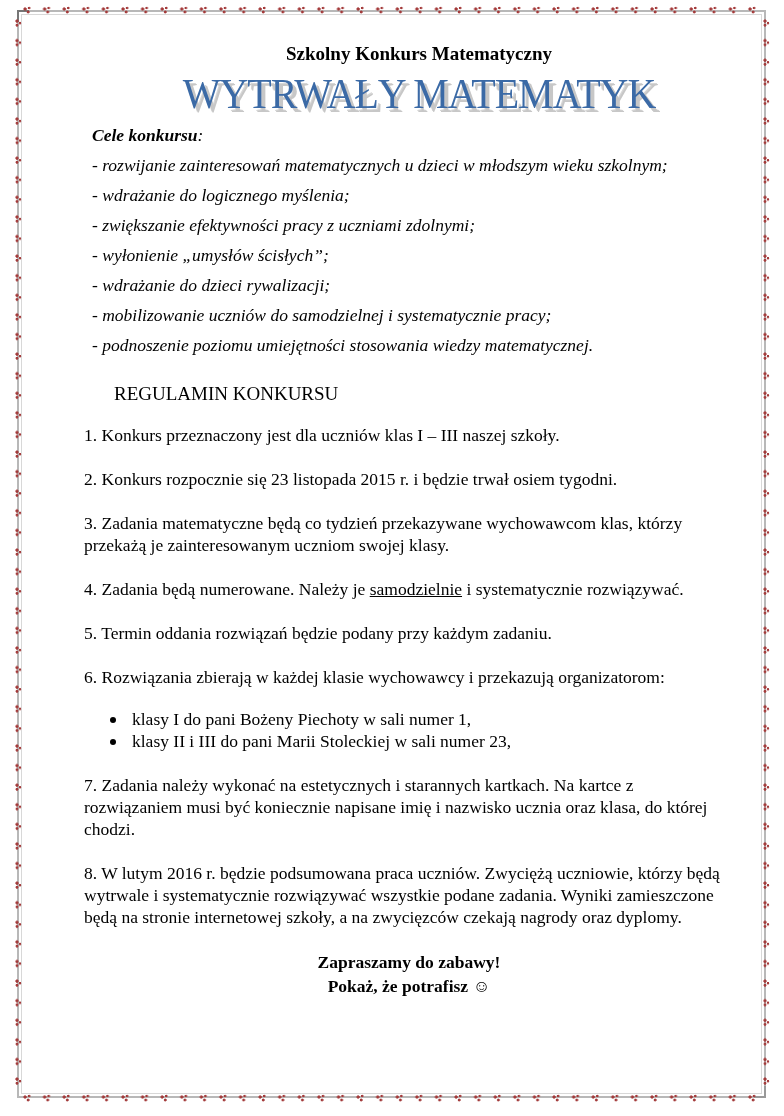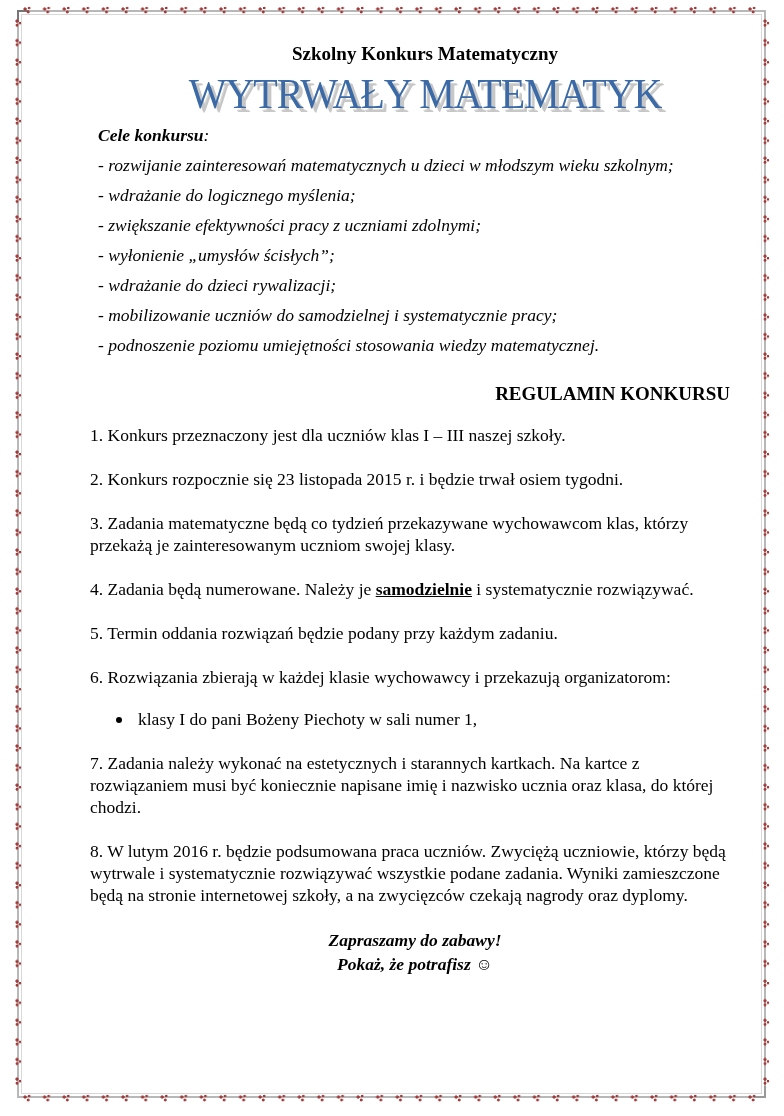--- a/index.html
+++ b/index.html
@@ -69,21 +69,21 @@
       background-size: 8px 19.6px;
       background-repeat: repeat-y;
     }
     .dots-top { top: 6px; }
     .dots-bottom { top: 1094px; }
     .dots-left { left: 14px; }
     .dots-right { left: 762px; }
 
     .content {
       position: absolute;
-      left: 90px;
+      left: 84px;
       top: 40px;
       width: 640px;
     }
     .subtitle {
       text-align: center;
       font-weight: bold;
       font-size: 19px;
       margin: 0;
       padding-left: 30px;
       line-height: 28px;
@@ -107,34 +107,34 @@
       margin: 0;
     }
     .goals-heading {
       font-weight: bold;
     }
     .goals-heading-colon {
       font-weight: normal;
     }
     .goals p { margin: 8px; }
     .rules-heading {
-      text-align: right;
-      font-weight: bold;
+      text-align: left;
+      font-weight: normal;
       font-size: 19px;
       line-height: 24px;
       margin: 26px 0 18px 0;
       padding-left: 30px;
     }
     .rule {
       font-size: 17.5px;
       line-height: 22px;
       margin: 0 2px 22px 0;
     }
     .rule .emph {
-      font-weight: bold;
+      font-weight: normal;
       text-decoration: underline;
     }
     .bullets {
       list-style: none;
       margin: -2px 0 22px 0;
       padding: 0 0 0 26px;
       font-size: 17.5px;
       line-height: 22px;
     }
     .bullets li {
@@ -151,21 +151,20 @@
       border-radius: 50%;
       background: #000;
     }
     .closing {
       text-align: center;
       font-weight: bold;
       font-size: 17.5px;
       line-height: 24px;
       margin-top: 4px;
       padding-left: 10px;
-      font-style: italic;
     }
     .closing p { margin: 0; }
   </style>
 </head>
 <body>
 
 <div class="page-border"></div>
 <div class="dots-h dots-top"></div>
 <div class="dots-h dots-bottom"></div>
 <div class="dots-v dots-left"></div>
@@ -191,20 +190,21 @@
 
   <p class="rule">1. Konkurs przeznaczony jest dla uczniów klas I – III naszej szkoły.</p>
   <p class="rule">2. Konkurs rozpocznie się 23 listopada 2015 r. i będzie trwał osiem tygodni.</p>
   <p class="rule">3. Zadania matematyczne będą co tydzień przekazywane wychowawcom klas, którzy przekażą je zainteresowanym uczniom swojej klasy.</p>
   <p class="rule"><span>4. Zadania będą numerowane. Należy je </span><span class="emph">samodzielnie</span><span> i systematycznie rozwiązywać.</span></p>
   <p class="rule">5. Termin oddania rozwiązań będzie podany przy każdym zadaniu.</p>
   <p class="rule">6. Rozwiązania zbierają w każdej klasie wychowawcy i przekazują organizatorom:</p>
 
   <ul class="bullets">
     <li>klasy I do pani Bożeny Piechoty w sali numer 1,</li>
+    <li>klasy II i III do pani Marii Stoleckiej w sali numer 23,</li>
   </ul>
 
   <p class="rule">7. Zadania należy wykonać na estetycznych i starannych kartkach. Na kartce z rozwiązaniem musi być koniecznie napisane imię i nazwisko ucznia oraz klasa, do której chodzi.</p>
   <p class="rule">8. W lutym 2016 r. będzie podsumowana praca uczniów. Zwyciężą uczniowie, którzy będą wytrwale i systematycznie rozwiązywać wszystkie podane zadania. Wyniki zamieszczone będą na stronie internetowej szkoły, a na zwycięzców czekają nagrody oraz dyplomy.</p>
 
   <div class="closing">
     <p>Zapraszamy do zabawy!</p>
     <p>Pokaż, że potrafisz ☺</p>
   </div>
 </div>

